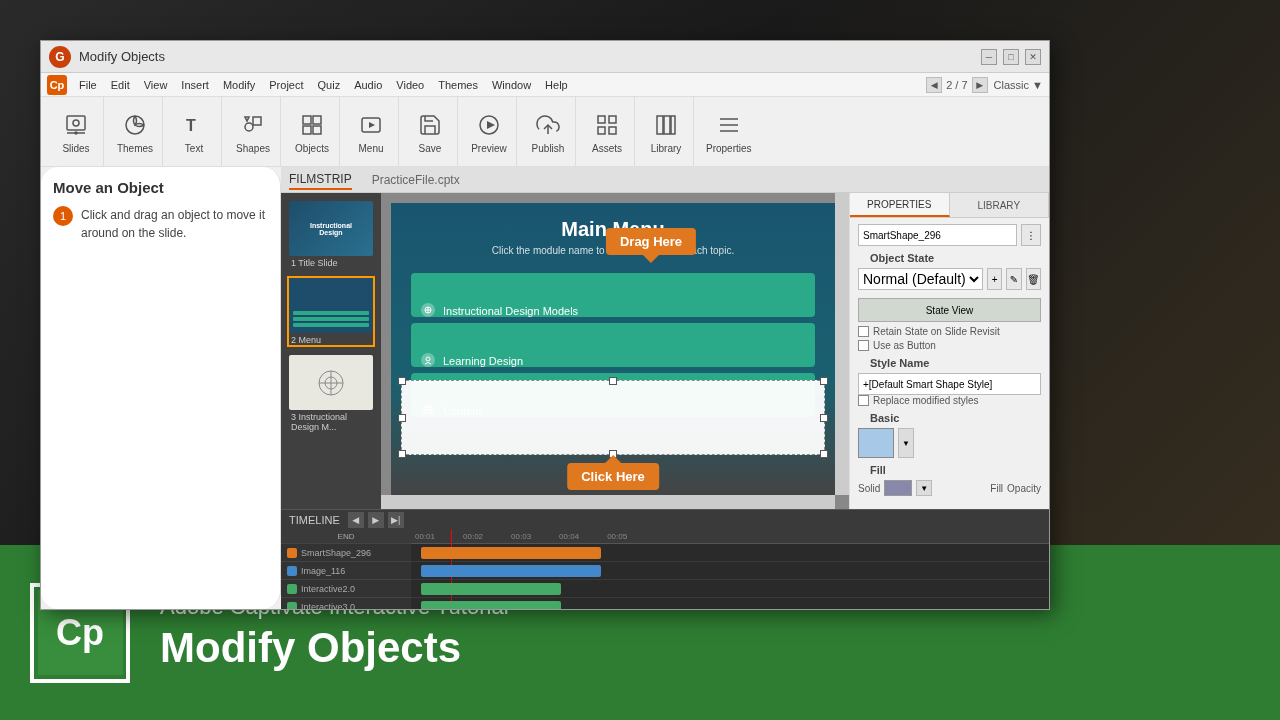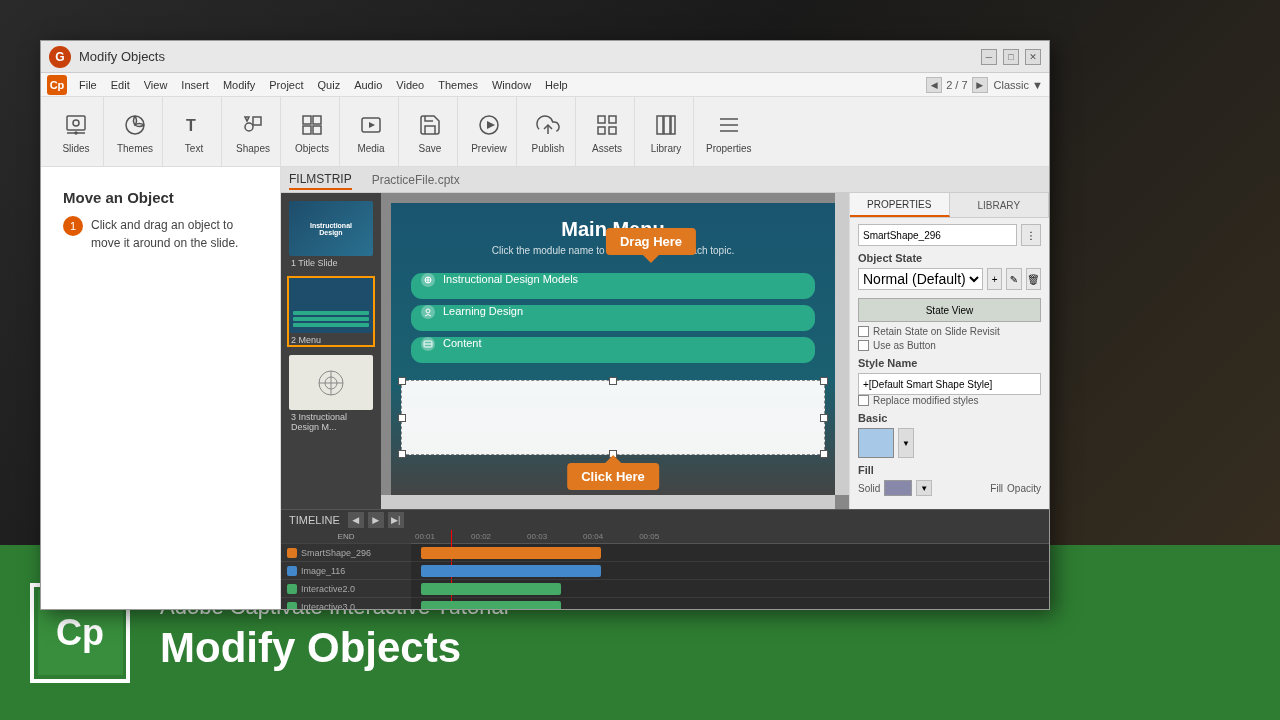--- a/index.html
+++ b/index.html
@@ -251,22 +251,23 @@
       flex: 1;
       display: flex;
       overflow: hidden;
     }
 
     
     .hint-panel {
       width: 240px;
       background: white;
       border-right: 1px solid #ddd;
-      padding: 22px;
+      padding: 12px;
       flex-shrink: 0;
+      border-radius: 18px;
     }
 
     .hint-title {
       font-size: 15px;
       font-weight: bold;
       color: #333;
       margin-bottom: 10px;
     }
 
     .hint-step {
@@ -470,27 +471,27 @@
     }
 
     .menu-buttons {
       margin: 12px 20px;
       display: flex;
       flex-direction: column;
       gap: 6px;
     }
 
     .menu-btn {
-      height: 26px;
+      height: 44px;
       background: #2aaa88;
       display: flex;
-      align-items: flex-start;
+      align-items: flex-end;
       padding: 0 10px;
       gap: 8px;
-      border-radius: 11px;
+      border-radius: 4px;
     }
 
     .menu-btn-icon {
       width: 14px;
       height: 14px;
       border-radius: 50%;
       background: rgba(255,255,255,0.3);
       display: flex;
       align-items: center;
       justify-content: center;
@@ -612,21 +613,21 @@
     .rp-content {
       flex: 1;
       overflow-y: auto;
       padding: 6px 8px;
     }
 
     .rp-section-title {
       font-size: 11px;
       font-weight: bold;
       color: #444;
-      margin: 6px 0 4px;
+      margin: 6px 12px 4px;
     }
 
     .rp-field {
       display: flex;
       align-items: center;
       margin-bottom: 4px;
       gap: 4px;
     }
 
     .rp-input {
@@ -935,21 +936,21 @@
       </div>
       <span class="tool-label">Objects</span>
     </div>
     <div class="toolbar-group">
       <div class="tool-icon">
         <svg viewBox="0 0 24 24" fill="none" stroke="#555" stroke-width="1.5">
           <rect x="3" y="5" width="18" height="14" rx="2"></rect>
           <polygon points="10,9 16,12 10,15" fill="#555" stroke="none"></polygon>
         </svg>
       </div>
-      <span class="tool-label">Media</span>
+      <span class="tool-label">Menu</span>
     </div>
     <div class="toolbar-group">
       <div class="tool-icon">
         <svg viewBox="0 0 24 24" fill="none" stroke="#555" stroke-width="1.5">
           <path d="M19 21H5a2 2 0 01-2-2V5a2 2 0 012-2h11l5 5v11a2 2 0 01-2 2z"></path>
           <polyline points="17,21 17,13 7,13 7,21"></polyline>
           <polyline points="7,3 7,8 15,8"></polyline>
         </svg>
       </div>
       <span class="tool-label">Save</span>
@@ -1212,21 +1213,21 @@
             <div class="tl-label">
               <div class="tl-label-icon" style="background:#44aa66;"></div>
               <span>Interactive2.0</span>
             </div>
             <div class="tl-label">
               <div class="tl-label-icon" style="background:#44aa66;"></div>
               <span>Interactive3.0</span>
             </div>
           </div>
           <div class="timeline-tracks">
-            <div class="tl-ruler" style="display:flex; align-items:center; padding:0 4px; gap:36px;">
+            <div class="tl-ruler" style="display:flex; align-items:center; padding:0 4px; gap:28px;">
               <span style="font-size:8px;color:#888;">00:01</span>
               <span style="font-size:8px;color:#888;">00:02</span>
               <span style="font-size:8px;color:#888;">00:03</span>
               <span style="font-size:8px;color:#888;">00:04</span>
               <span style="font-size:8px;color:#888;">00:05</span>
             </div>
             <div class="tl-playhead"></div>
             <div class="tl-track">
               <div class="tl-bar" style="left:10px; width:180px; background:#e07820;"></div>
             </div>

